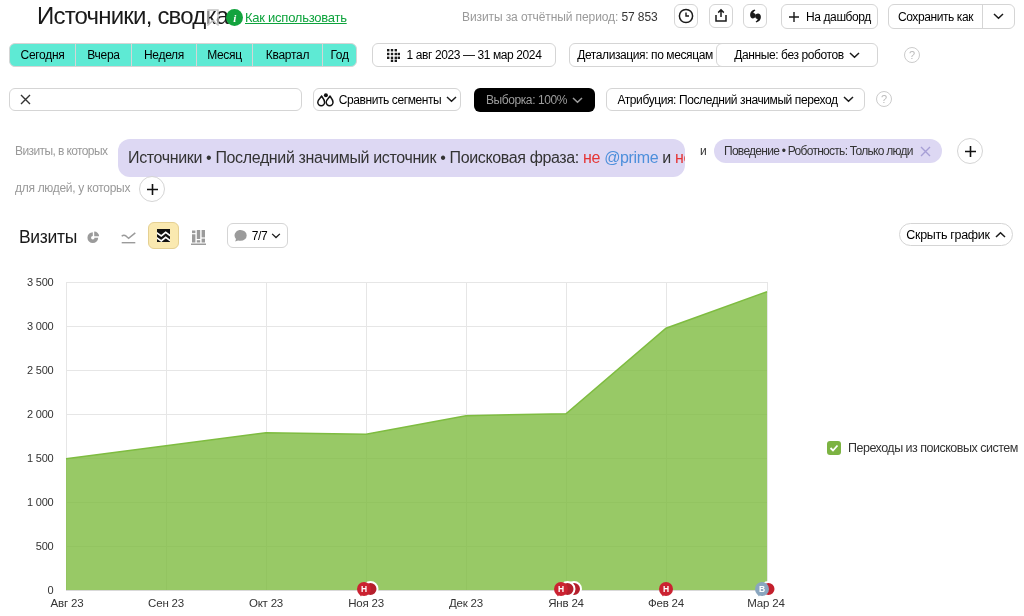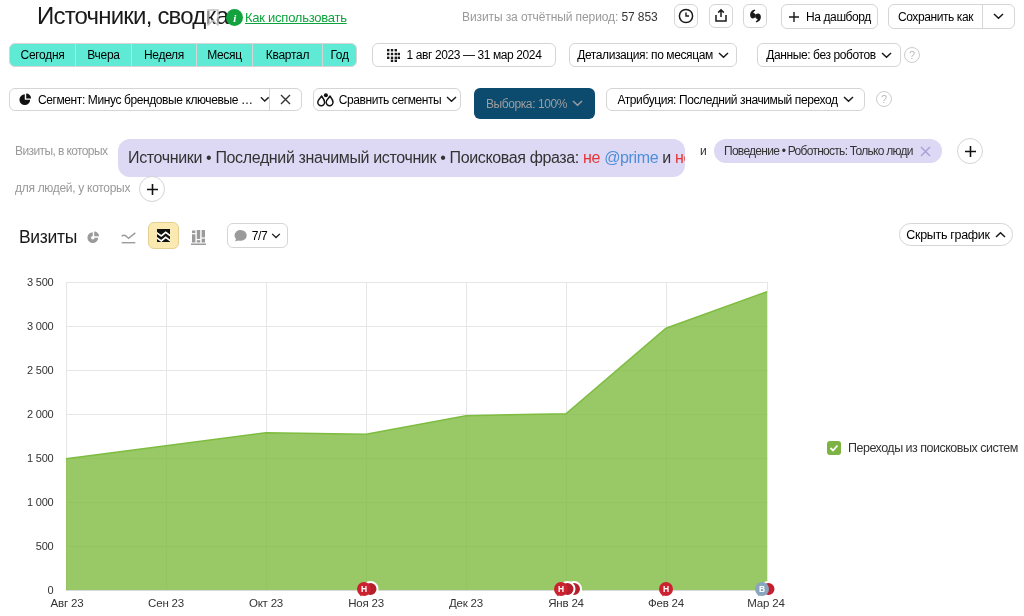--- a/index.html
+++ b/index.html
@@ -85,59 +85,49 @@
  </svg>
  1 авг 2023 — 31 мар 2024
 </div>
 
 <div class="btn" style="left:569px;top:43px;width:168px;height:24px;justify-content:center">
  Детализация: по месяцам
  <svg width="11" height="7" viewBox="0 0 11 7" style="margin-left:5px">
       <path d="M1 1 L5.5 5.3 L10 1" fill="none" stroke="#1a1a1a" stroke-width="1.5"></path>
     </svg>
 </div>
-<div class="btn" style="left:757px;top:43px;width:144px;height:24px;justify-content:center">
+<div class="btn" style="left:716px;top:43px;width:162px;height:24px;justify-content:center">
  Данные: без роботов
  <svg width="11" height="7" viewBox="0 0 11 7" style="margin-left:5px">
       <path d="M1 1 L5.5 5.3 L10 1" fill="none" stroke="#1a1a1a" stroke-width="1.5"></path>
     </svg>
 </div>
 <div class="abs" style="left:904px;top:47px;width:16px;height:16px;border-radius:50%;border:1px solid #ccc;color:#bbb;font-size:11px;display:flex;align-items:center;justify-content:center">?</div>
 
 <div class="abs" style="left:9px;top:88px;width:293px;height:23px;border:1px solid #d5d5d5;border-radius:6px;background:#fff;display:flex;font-size:12px;letter-spacing:-0.4px;color:#000">
- <span style="flex:1;display:flex;align-items:center;padding-left:9px;border-right:1px solid #d5d5d5;white-space:nowrap;overflow:hidden">
-  <svg width="15" height="15" viewBox="0 0 15 15" style="margin-right:6px">
-   <path d="M6.7 1.5 A6.2 6.2 0 1 0 12.9 7.7 L6.7 7.7 z" fill="#111"></path>
-   <path d="M8.3 6.2 V0.5 A5.7 5.7 0 0 1 14 6.2 z" fill="#111"></path>
-  </svg>
-  Сегмент: Минус брендовые ключевые …
-  <svg width="11" height="7" viewBox="0 0 11 7" style="margin-left:7px">
-        <path d="M1 1 L5.5 5.3 L10 1" fill="none" stroke="#1a1a1a" stroke-width="1.5"></path>
-      </svg>
- </span>
  <span style="width:31px;display:flex;align-items:center;justify-content:center">
   <svg width="11" height="11" viewBox="0 0 11 11">
         <path d="M1 1 L10 10 M10 1 L1 10" stroke="#333" stroke-width="1.4"></path>
       </svg>
  </span>
 </div>
 
 <div class="btn" style="left:313px;top:88px;width:148px;height:23px;justify-content:center">
  <svg width="18" height="14" viewBox="0 0 18 14" style="margin-right:4px">
   <path d="M4.6 3.2 C5.9 5 7.6 6.8 7.6 9.3 a3.4 3.4 0 0 1 -6.8 0 C0.8 6.8 3.3 5 4.6 3.2 z" fill="none" stroke="#111" stroke-width="1.5"></path>
   <path d="M13 3.2 C14.3 5 16 6.8 16 9.3 a3.4 3.4 0 0 1 -6.8 0 C9.2 6.8 11.7 5 13 3.2 z" fill="none" stroke="#111" stroke-width="1.5"></path>
   <circle cx="8.9" cy="2.2" r="2" fill="#111"></circle>
  </svg>
  Сравнить сегменты
  <svg width="11" height="7" viewBox="0 0 11 7" style="margin-left:5px">
       <path d="M1 1 L5.5 5.3 L10 1" fill="none" stroke="#1a1a1a" stroke-width="1.5"></path>
     </svg>
 </div>
 
-<div class="abs" style="left:474px;top:88px;width:121px;height:31px;border-radius:6px;background:#0c4a6e;font-size:12px;letter-spacing:-0.4px;color:#9d9d9d;display:flex;align-items:center;justify-content:center">
+<div class="abs" style="left:474px;top:88px;width:121px;height:24px;border-radius:6px;background:#000000;font-size:12px;letter-spacing:-0.4px;color:#9d9d9d;display:flex;align-items:center;justify-content:center">
  Выборка: 100%
  <svg width="11" height="7" viewBox="0 0 11 7" style="margin-left:5px">
       <path d="M1 1 L5.5 5.3 L10 1" fill="none" stroke="#9d9d9d" stroke-width="1.5"></path>
     </svg>
 </div>
 
 <div class="btn" style="left:606px;top:88px;width:259px;height:23px;justify-content:center">
  Атрибуция: Последний значимый переход
  <svg width="11" height="7" viewBox="0 0 11 7" style="margin-left:5px">
       <path d="M1 1 L5.5 5.3 L10 1" fill="none" stroke="#1a1a1a" stroke-width="1.5"></path>

